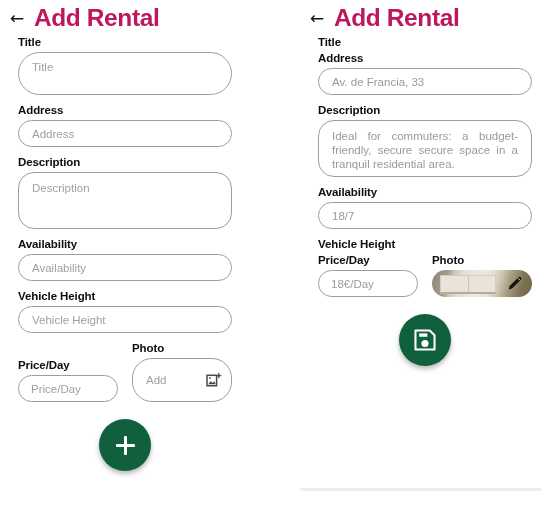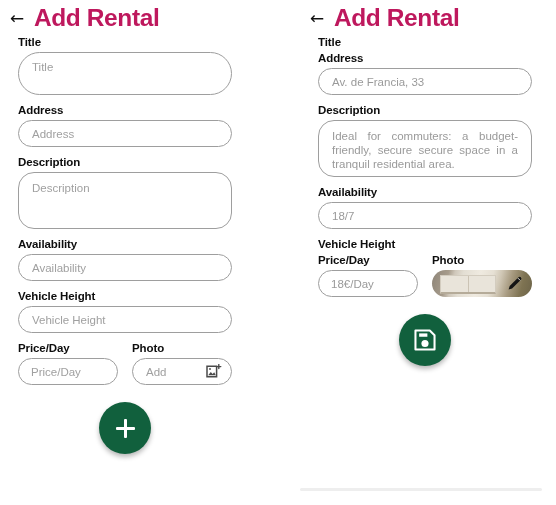--- a/index.html
+++ b/index.html
@@ -114,21 +114,21 @@
   .field.small {
     width: 100px;
     height: 27px;
     padding: 6px 12px;
     margin-bottom: 0;
     border-radius: 20px;
   }
   .photo-add {
     box-sizing: border-box;
     width: 100px;
-    height: 27px;
+    height: 44px;
     border: 1px solid #9e9e9e;
     border-radius: 20px;
     display: flex;
     align-items: center;
     justify-content: space-between;
     padding: 0 9px 0 13px;
     color: #a0a0a0;
     font-size: 11.5px;
     background: #fff;
     gap: 24px;

